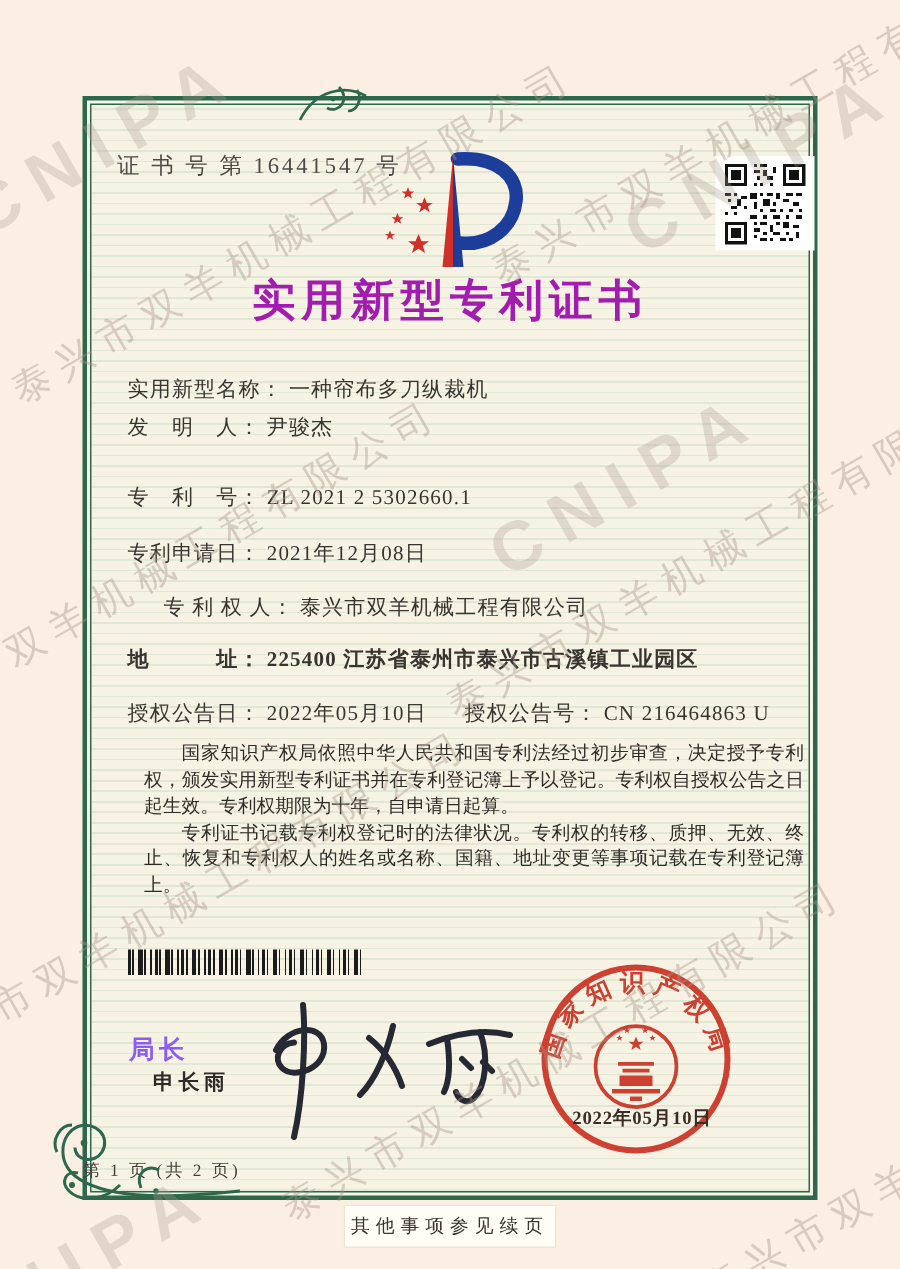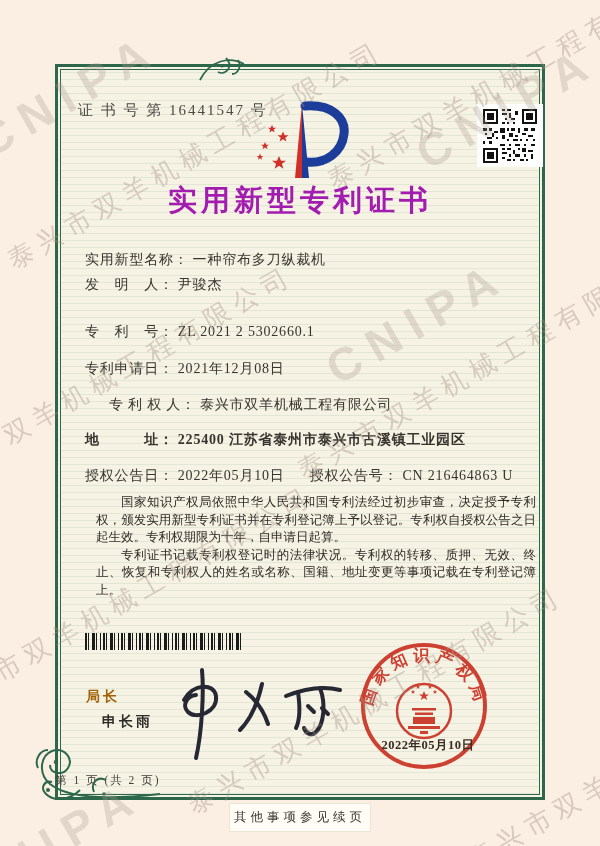--- a/index.html
+++ b/index.html
@@ -59,21 +59,21 @@
     position:absolute; left:85px; top:633px; width:156px; height:17px; z-index:3;
     background:repeating-linear-gradient(90deg,
       #1b1b1b 0 2px, transparent 2px 3px,
       #1b1b1b 3px 4px, transparent 4px 7px,
       #1b1b1b 7px 10px, transparent 10px 11px,
       #1b1b1b 11px 12px, transparent 12px 15px,
       #1b1b1b 15px 16px, transparent 16px 18px);
   }
 
   
-  .signer-title { position:absolute; left:86px; top:688px; font-size:14px; letter-spacing:3px; color:#a16207; z-index:3; font-weight:bold; }
+  .signer-title { position:absolute; left:86px; top:688px; font-size:17px; letter-spacing:3px; color:#8b5cf6; z-index:3; font-weight:bold; }
   .signer-name  { position:absolute; left:102px; top:713px; font-size:14px; letter-spacing:3px; color:#2e2c29; z-index:3; font-weight:bold; }
   .signature { position:absolute; left:162px; top:662px; z-index:4; }
 
   
   .seal { position:absolute; left:354px; top:639px; z-index:4; opacity:0.88; }
   .seal-date {
     position:absolute; left:368px; top:737px; width:120px; text-align:center;
     font-size:12.5px; color:#3b2d24; letter-spacing:0.5px; z-index:5; font-weight:bold;
   }
 

